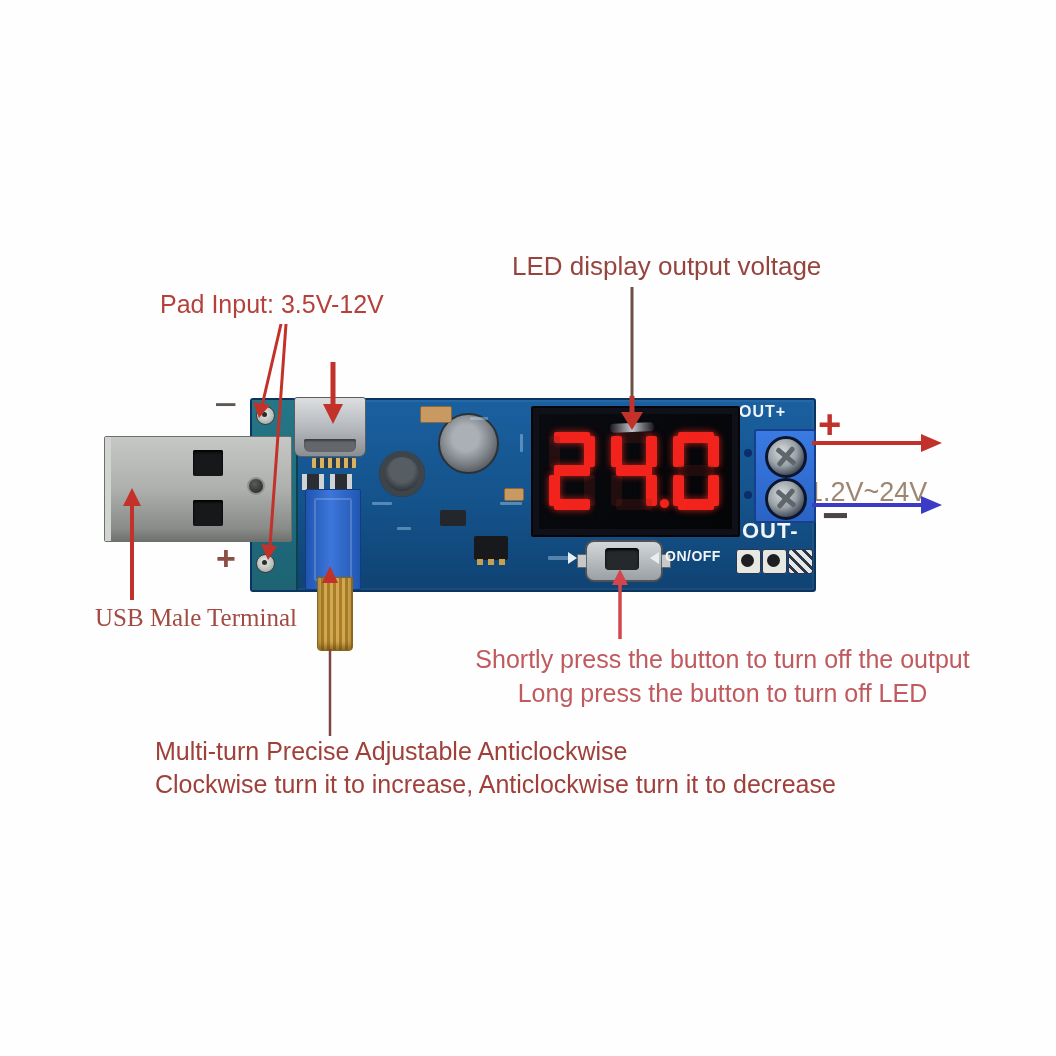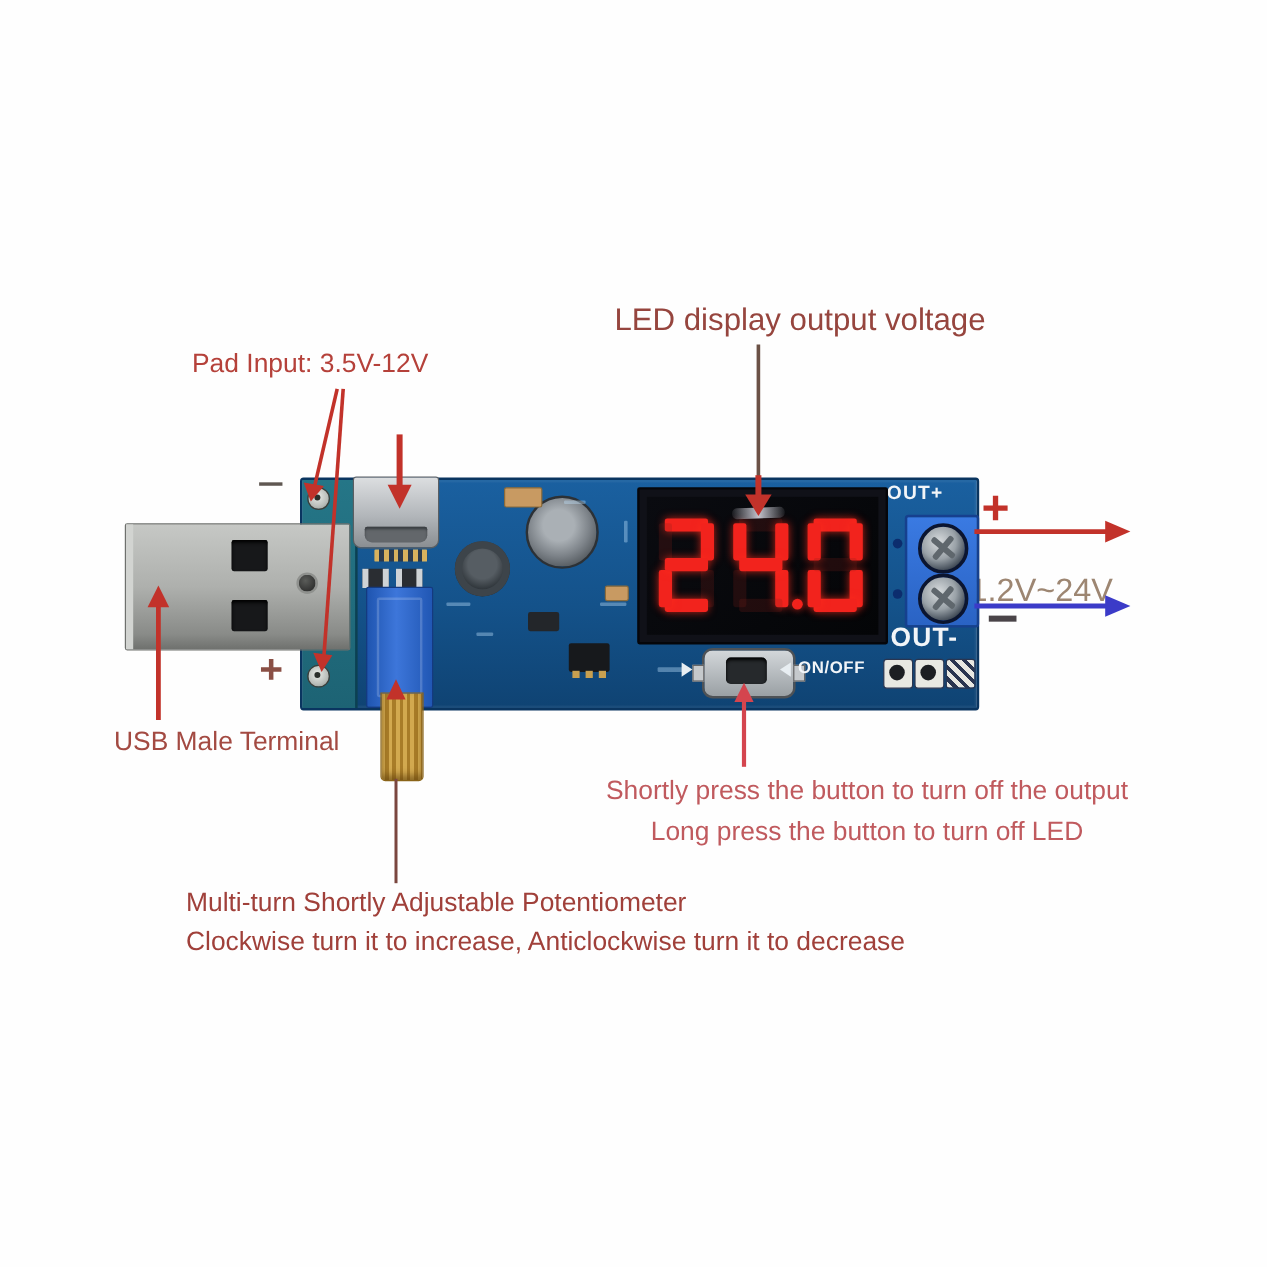--- a/index.html
+++ b/index.html
@@ -8,26 +8,26 @@
   .abs{position:absolute;}
 
   
   .badge{left:36px;top:28px;width:516px;height:128px;border-radius:24px;
          background:var(--badge-blue);color:#fff;}
   .badge-line{position:absolute;left:34px;font-size:41px;font-weight:700;letter-spacing:0;white-space:nowrap;}
   .badge-line.l1{top:13px;}
   .badge-line.l2{top:62px;}
 
   
-  .ann{position:absolute;white-space:nowrap;font-size:22px;}
+  .ann{position:absolute;white-space:nowrap;font-size:25px;}
   .ann-led{left:512px;top:251px;font-size:26px;color:var(--label-dark);}
   .ann-pad{left:160px;top:290px;color:var(--label-bright);}
   .ann-musb{left:307px;top:332px;color:var(--label-bright);}
   .ann-usbmale{left:95px;top:601px;color:#a34a42;line-height:33px;}
-  .ann-usbmale span{display:block;}
+  .ann-usbmale span{display:block;font-family:Liberation Serif, serif;}
   .ann-button{left:430px;top:642px;width:585px;text-align:center;color:var(--label-soft);line-height:34px;}
   .ann-button span{display:block;}
   .ann-pot{left:155px;top:735px;color:#a0403a;line-height:33px;}
   .ann-pot span{display:block;}
   .ann-ov1{left:810px;top:447px;font-size:27px;color:#b25450;}
   .ann-ov2{left:808px;top:477px;font-size:27px;color:#9d8672;}
   .sign{position:absolute;font-weight:700;line-height:1;}
   .sign-plus-right{left:818px;top:404px;font-size:40px;color:var(--arrow-red);}
   .sign-minus-right{left:822px;top:492px;font-size:46px;color:#4a4448;font-weight:700;}
   .sign-minus-left{left:214px;top:384px;font-size:40px;color:#5f5751;font-weight:400;}
@@ -296,21 +296,21 @@
   <div class="ann ann-led">LED display output voltage</div>
   <div class="ann ann-pad">Pad Input: 3.5V-12V</div>
   <div class="ann ann-usbmale">
     <span>USB Male Terminal</span>
   </div>
   <div class="ann ann-button">
     <span>Shortly press the button to turn off the output</span>
     <span>Long press the button to turn off LED</span>
   </div>
   <div class="ann ann-pot">
-    <span>Multi-turn Shortly Adjustable Potentiometer</span>
+    <span>Multi-turn Precise Adjustable Anticlockwise</span>
     <span>Clockwise turn it to increase, Anticlockwise turn it to decrease</span>
   </div>
   <div class="ann ann-ov2">1.2V~24V</div>
   <div class="sign sign-plus-right">+</div>
   <div class="sign sign-minus-right">−</div>
   <div class="sign sign-minus-left">−</div>
   <div class="sign sign-plus-left">+</div>
 
 </div>
 

